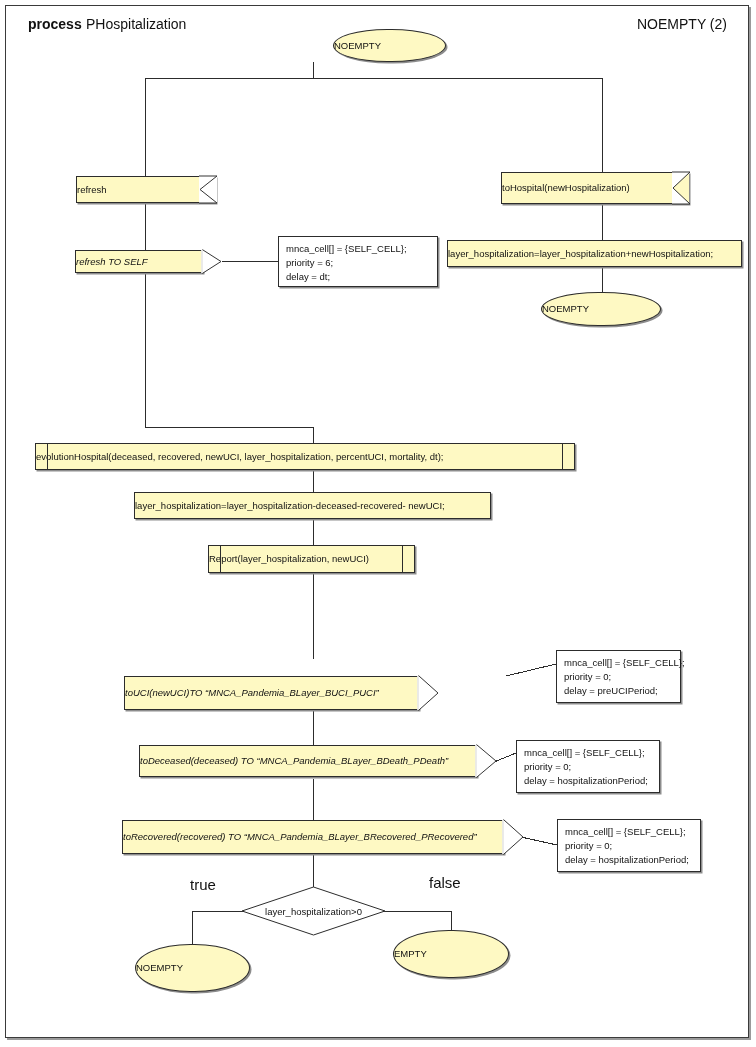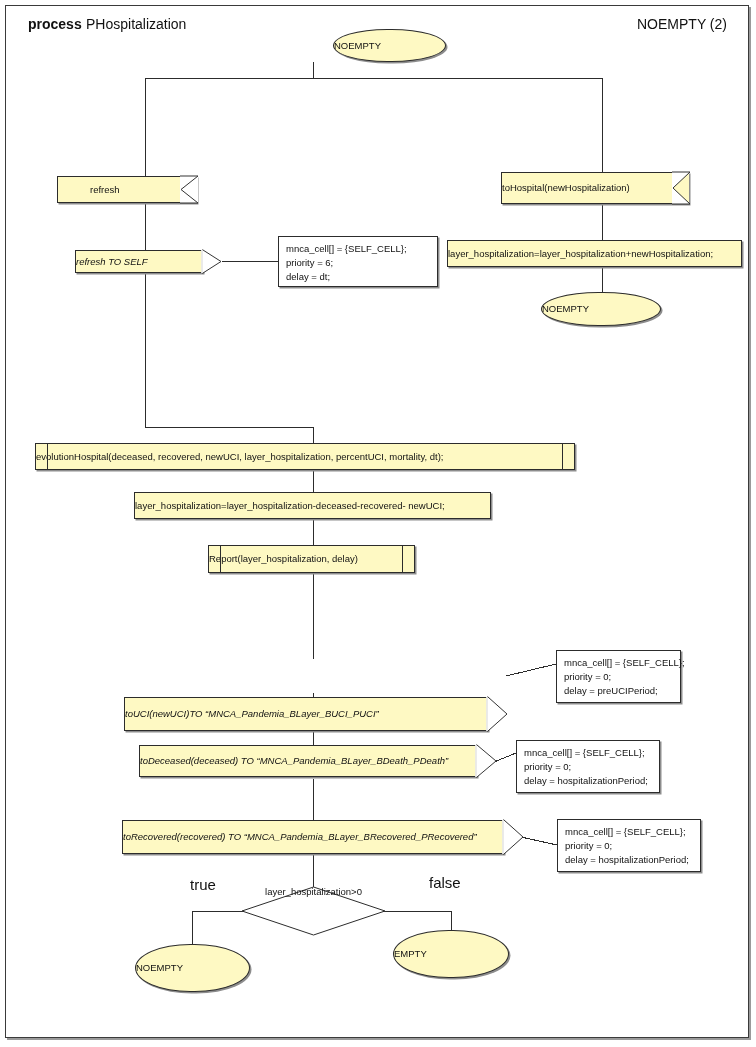--- a/index.html
+++ b/index.html
@@ -125,20 +125,21 @@
     line-height: 14px;
     padding: 5px 6px 8px 7px;
     white-space: pre;
     text-align: left;
   }
 
   
   .decision {
     position: absolute;
     display: flex;
+    align-items: center;
     justify-content: center;
     font-size: 9.5px;
     color: #111;
     white-space: nowrap;
   }
   .decision .dshape {
     position: absolute;
     left: 0; top: 0; width: 100%; height: 100%;
   }
   .decision .dlabel { position: relative; z-index: 2; }
@@ -205,21 +206,21 @@
 
       <line x1="380" y1="911" x2="451" y2="911"></line>
       <line x1="451" y1="911" x2="451" y2="930"></line>
     </g>
   </svg>
 
   <div class="node terminal" style="left:333px; top:29px; width:113px; height:33px;">
     <span>NOEMPTY</span>
   </div>
 
-  <div class="node recv" style="left:57px; top:176px; width:140px; height:27px;padding-left:32px;">
+  <div class="node recv" style="left:76px; top:176px; width:140px; height:27px;">
     <span>refresh</span>
     <span class="nz">
       <svg viewBox="0 0 18 29" preserveAspectRatio="none">
         <path d="M0,0 L18,0 L18,29 L0,29 L0,0" fill="#ffffff" stroke="none"></path>
         <path d="M0,0 L18,0 L1,14.5 L18,29 L0,29" fill="#ffffff" stroke="#2c2c2c" stroke-width="1"></path>
       </svg>
     </span>
   </div>
 
   <div class="node send" style="left:75px; top:250px; width:128px; height:23px;">
@@ -255,24 +256,24 @@
 
   <div class="node subr" style="left:35px; top:443px; width:540px; height:27px;">
     <span>evolutionHospital(deceased, recovered, newUCI, layer_hospitalization, percentUCI, mortality, dt);</span>
   </div>
 
   <div class="node proc" style="left:134px; top:492px; width:357px; height:27px;">
     <span>layer_hospitalization=layer_hospitalization-deceased-recovered- newUCI;</span>
   </div>
 
   <div class="node subr" style="left:208px; top:545px; width:207px; height:28px;">
-    <span>Report(layer_hospitalization, delay)</span>
-  </div>
-
-  <div class="node send" style="left:124px; top:697px; width:364px; height:34px;">
+    <span>Report(layer_hospitalization, newUCI)</span>
+  </div>
+
+  <div class="node send" style="left:124px; top:676px; width:295px; height:34px;">
     <span>toUCI(newUCI)TO “MNCA_Pandemia_BLayer_BUCI_PUCI”</span>
     <span class="nz" style="right:-19px; width:20px;">
       <svg viewBox="0 0 20 36" preserveAspectRatio="none">
         <path d="M0,0 L1,0 L20,18 L1,36 L0,36 Z" fill="#ffffff" stroke="#2c2c2c" stroke-width="1"></path>
         <line x1="0" y1="0" x2="0" y2="36" stroke="#ffffff" stroke-width="1.6"></line>
       </svg>
     </span>
   </div>
   <div class="note" style="left:556px; top:650px; width:125px; height:53px;">mnca_cell[] = {SELF_CELL};
 priority = 0;

